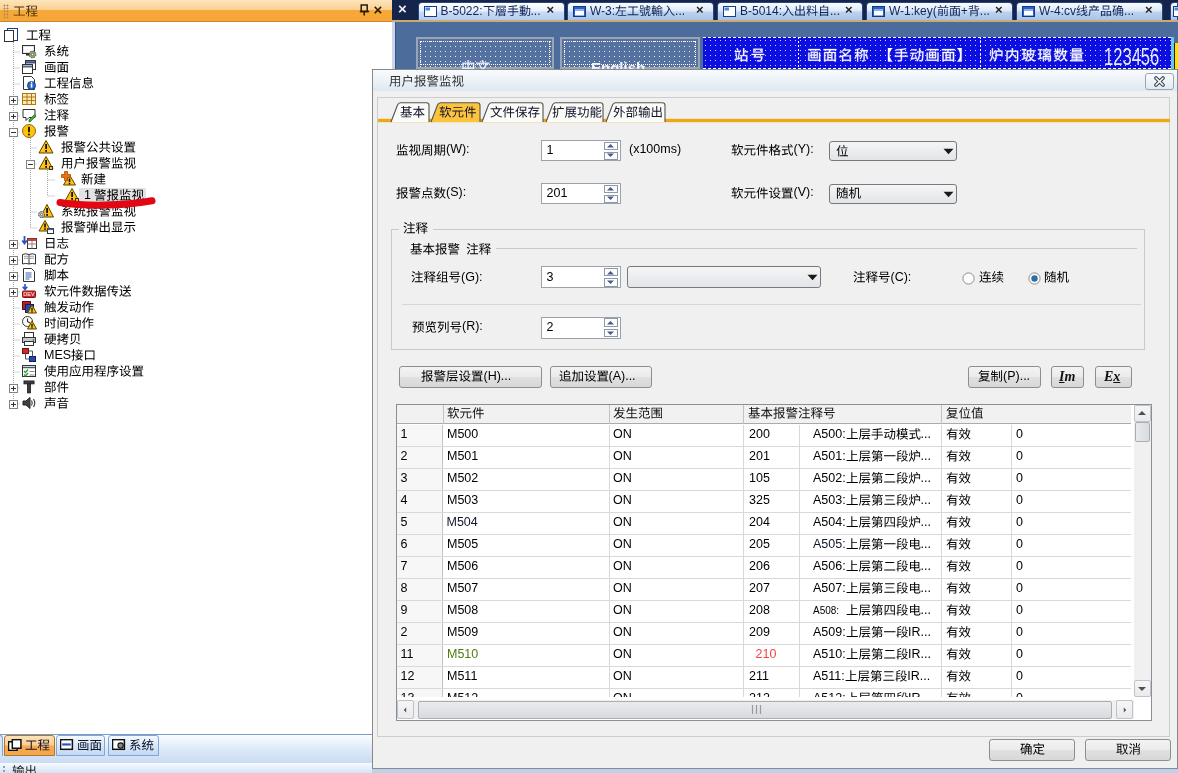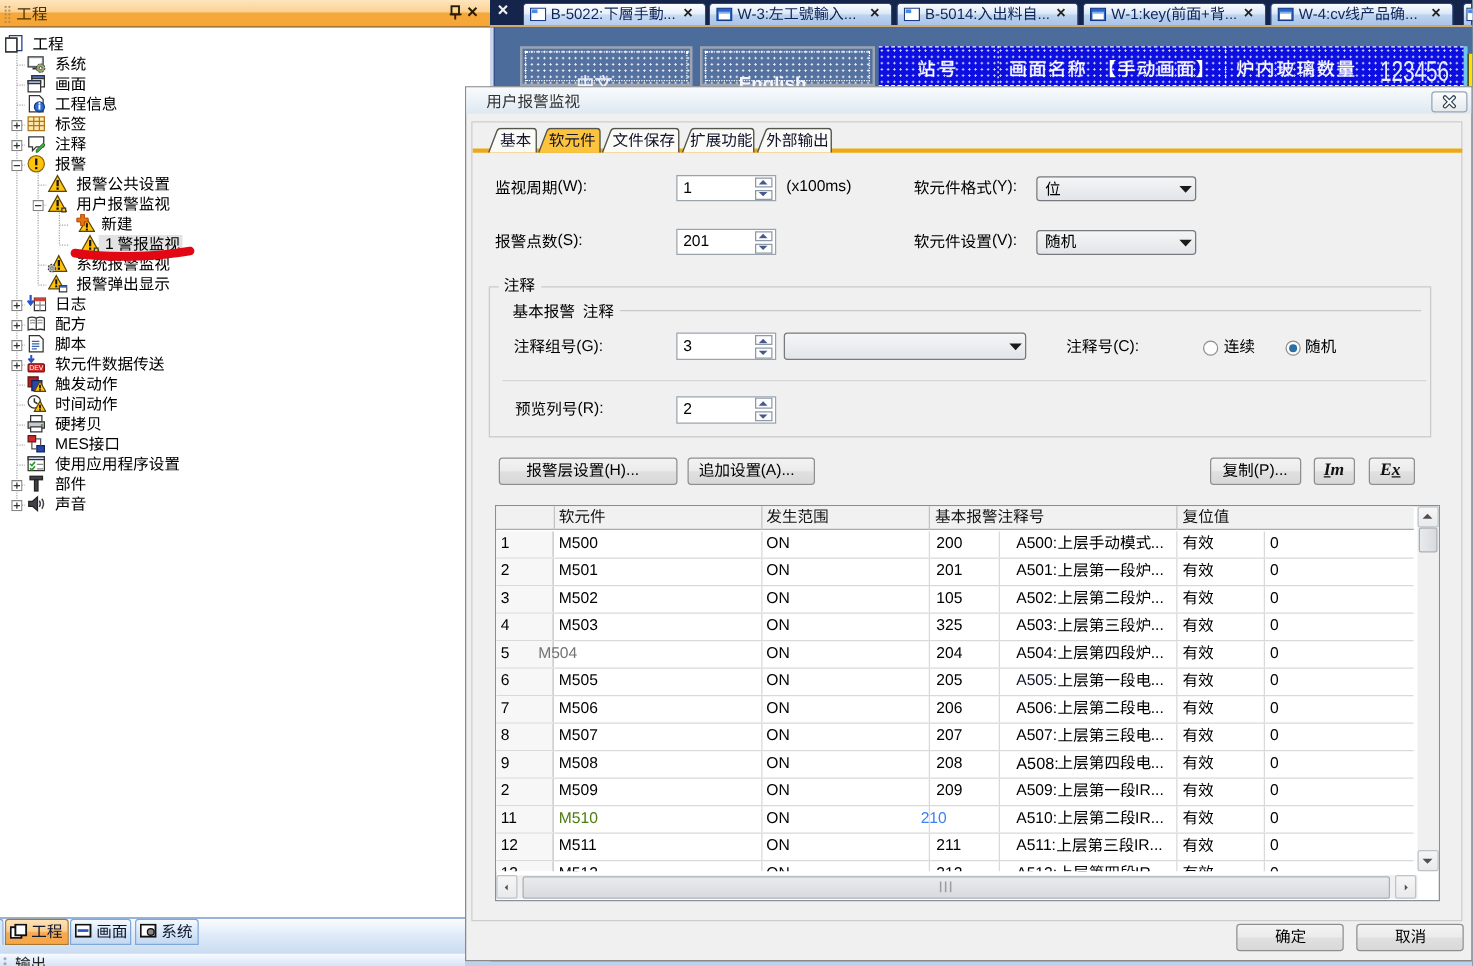--- a/index.html
+++ b/index.html
@@ -1171,21 +1171,21 @@
     </svg>
 <div class="ab lt" style="left:619.5px;top:69.0px;width:11px;font-size:12.5px;line-height:13.5px;color:#000">0</div>
 <div class="ab" style="left:0;top:88px;width:46px;height:21px;background:#f7f7f7;border-right:1px solid #c2c2c2"></div>
 <div class="ab" style="left:0;top:109px;width:734px;height:1px;background:#d9d9d9"></div>
 <div class="ab" style="left:212.5px;top:88px;width:1px;height:21px;background:#d9d9d9"></div>
 <div class="ab" style="left:346.5px;top:88px;width:1px;height:21px;background:#d9d9d9"></div>
 <div class="ab" style="left:402.5px;top:88px;width:1px;height:21px;background:#d9d9d9"></div>
 <div class="ab" style="left:544.5px;top:88px;width:1px;height:21px;background:#d9d9d9"></div>
 <div class="ab" style="left:614.5px;top:88px;width:1px;height:21px;background:#d9d9d9"></div>
 <div class="ab lt" style="left:4.0px;top:91.0px;width:11px;font-size:12.5px;line-height:13.5px;color:#000">5</div>
-<div class="ab lt" style="left:34px;top:91.0px;width:35px;font-size:12.5px;line-height:13.5px;color:#737373">M504</div>
+<div class="ab lt" style="left:50px;top:91.0px;width:35px;font-size:12.5px;line-height:13.5px;color:#0f172a">M504</div>
 <div class="ab lt" style="left:216.5px;top:91.0px;width:23px;font-size:12.5px;line-height:13.5px;color:#000">ON</div>
 <div class="ab lt" style="left:352.5px;top:91.0px;width:25px;font-size:12.5px;line-height:13.5px;color:#000">204</div>
 <div class="ab lt" style="left:416.5px;top:91.0px;width:37px;font-size:12.5px;line-height:13.5px;color:#000">A504:</div>
 <svg class="ab" style="left:449.1px;top:91.5px" width="75.0" height="13.5" viewBox="0 0 72.00 12.96">
       <g fill="#000">
         <use href="#g4E0A" x="0.0"></use>
         <use href="#g5C42" x="12.0"></use>
         <use href="#g7B2C" x="24.0"></use>
         <use href="#g56DB" x="36.0"></use>
         <use href="#g6BB5" x="48.0"></use>
@@ -1294,21 +1294,21 @@
 <div class="ab" style="left:0;top:197px;width:734px;height:1px;background:#d9d9d9"></div>
 <div class="ab" style="left:212.5px;top:176px;width:1px;height:21px;background:#d9d9d9"></div>
 <div class="ab" style="left:346.5px;top:176px;width:1px;height:21px;background:#d9d9d9"></div>
 <div class="ab" style="left:402.5px;top:176px;width:1px;height:21px;background:#d9d9d9"></div>
 <div class="ab" style="left:544.5px;top:176px;width:1px;height:21px;background:#d9d9d9"></div>
 <div class="ab" style="left:614.5px;top:176px;width:1px;height:21px;background:#d9d9d9"></div>
 <div class="ab lt" style="left:4.0px;top:179.0px;width:11px;font-size:12.5px;line-height:13.5px;color:#000">9</div>
 <div class="ab lt" style="left:50.5px;top:179.0px;width:35px;font-size:12.5px;line-height:13.5px;color:#000">M508</div>
 <div class="ab lt" style="left:216.5px;top:179.0px;width:23px;font-size:12.5px;line-height:13.5px;color:#000">ON</div>
 <div class="ab lt" style="left:352.5px;top:179.0px;width:25px;font-size:12.5px;line-height:13.5px;color:#000">208</div>
-<div class="ab lt" style="left:416.5px;top:179.0px;width:37px;font-size:13px;line-height:13.5px;color:#000">A508:</div>
+<div class="ab lt" style="left:416.5px;top:179.0px;width:37px;font-size:10px;line-height:13.5px;color:#000">A508:</div>
 <svg class="ab" style="left:449.1px;top:179.5px" width="75.0" height="13.5" viewBox="0 0 72.00 12.96">
       <g fill="#000">
         <use href="#g4E0A" x="0.0"></use>
         <use href="#g5C42" x="12.0"></use>
         <use href="#g7B2C" x="24.0"></use>
         <use href="#g56DB" x="36.0"></use>
         <use href="#g6BB5" x="48.0"></use>
         <use href="#g7535" x="60.0"></use>
       </g>
     </svg>
@@ -1352,21 +1352,21 @@
 <div class="ab" style="left:0;top:220px;width:46px;height:21px;background:#f7f7f7;border-right:1px solid #c2c2c2"></div>
 <div class="ab" style="left:0;top:241px;width:734px;height:1px;background:#d9d9d9"></div>
 <div class="ab" style="left:212.5px;top:220px;width:1px;height:21px;background:#d9d9d9"></div>
 <div class="ab" style="left:346.5px;top:220px;width:1px;height:21px;background:#d9d9d9"></div>
 <div class="ab" style="left:402.5px;top:220px;width:1px;height:21px;background:#d9d9d9"></div>
 <div class="ab" style="left:544.5px;top:220px;width:1px;height:21px;background:#d9d9d9"></div>
 <div class="ab" style="left:614.5px;top:220px;width:1px;height:21px;background:#d9d9d9"></div>
 <div class="ab lt" style="left:4.0px;top:223.0px;width:17px;font-size:12.5px;line-height:13.5px;color:#000">11</div>
 <div class="ab lt" style="left:50.5px;top:223.0px;width:35px;font-size:12.5px;line-height:13.5px;color:#4d7c0f">M510</div>
 <div class="ab lt" style="left:216.5px;top:223.0px;width:23px;font-size:12.5px;line-height:13.5px;color:#000">ON</div>
-<div class="ab lt" style="left:340px;top:223.0px;width:25px;font-size:12.5px;line-height:13.5px;color:#3b82f6">210</div>
+<div class="ab lt" style="left:359px;top:223.0px;width:25px;font-size:12.5px;line-height:13.5px;color:#ef4444">210</div>
 <div class="ab lt" style="left:416.5px;top:223.0px;width:37px;font-size:12.5px;line-height:13.5px;color:#000">A510:</div>
 <svg class="ab" style="left:449.1px;top:223.5px" width="62.5" height="13.5" viewBox="0 0 60.00 12.96">
       <g fill="#000">
         <use href="#g4E0A" x="0.0"></use>
         <use href="#g5C42" x="12.0"></use>
         <use href="#g7B2C" x="24.0"></use>
         <use href="#g4E8C" x="36.0"></use>
         <use href="#g6BB5" x="48.0"></use>
       </g>
     </svg>

